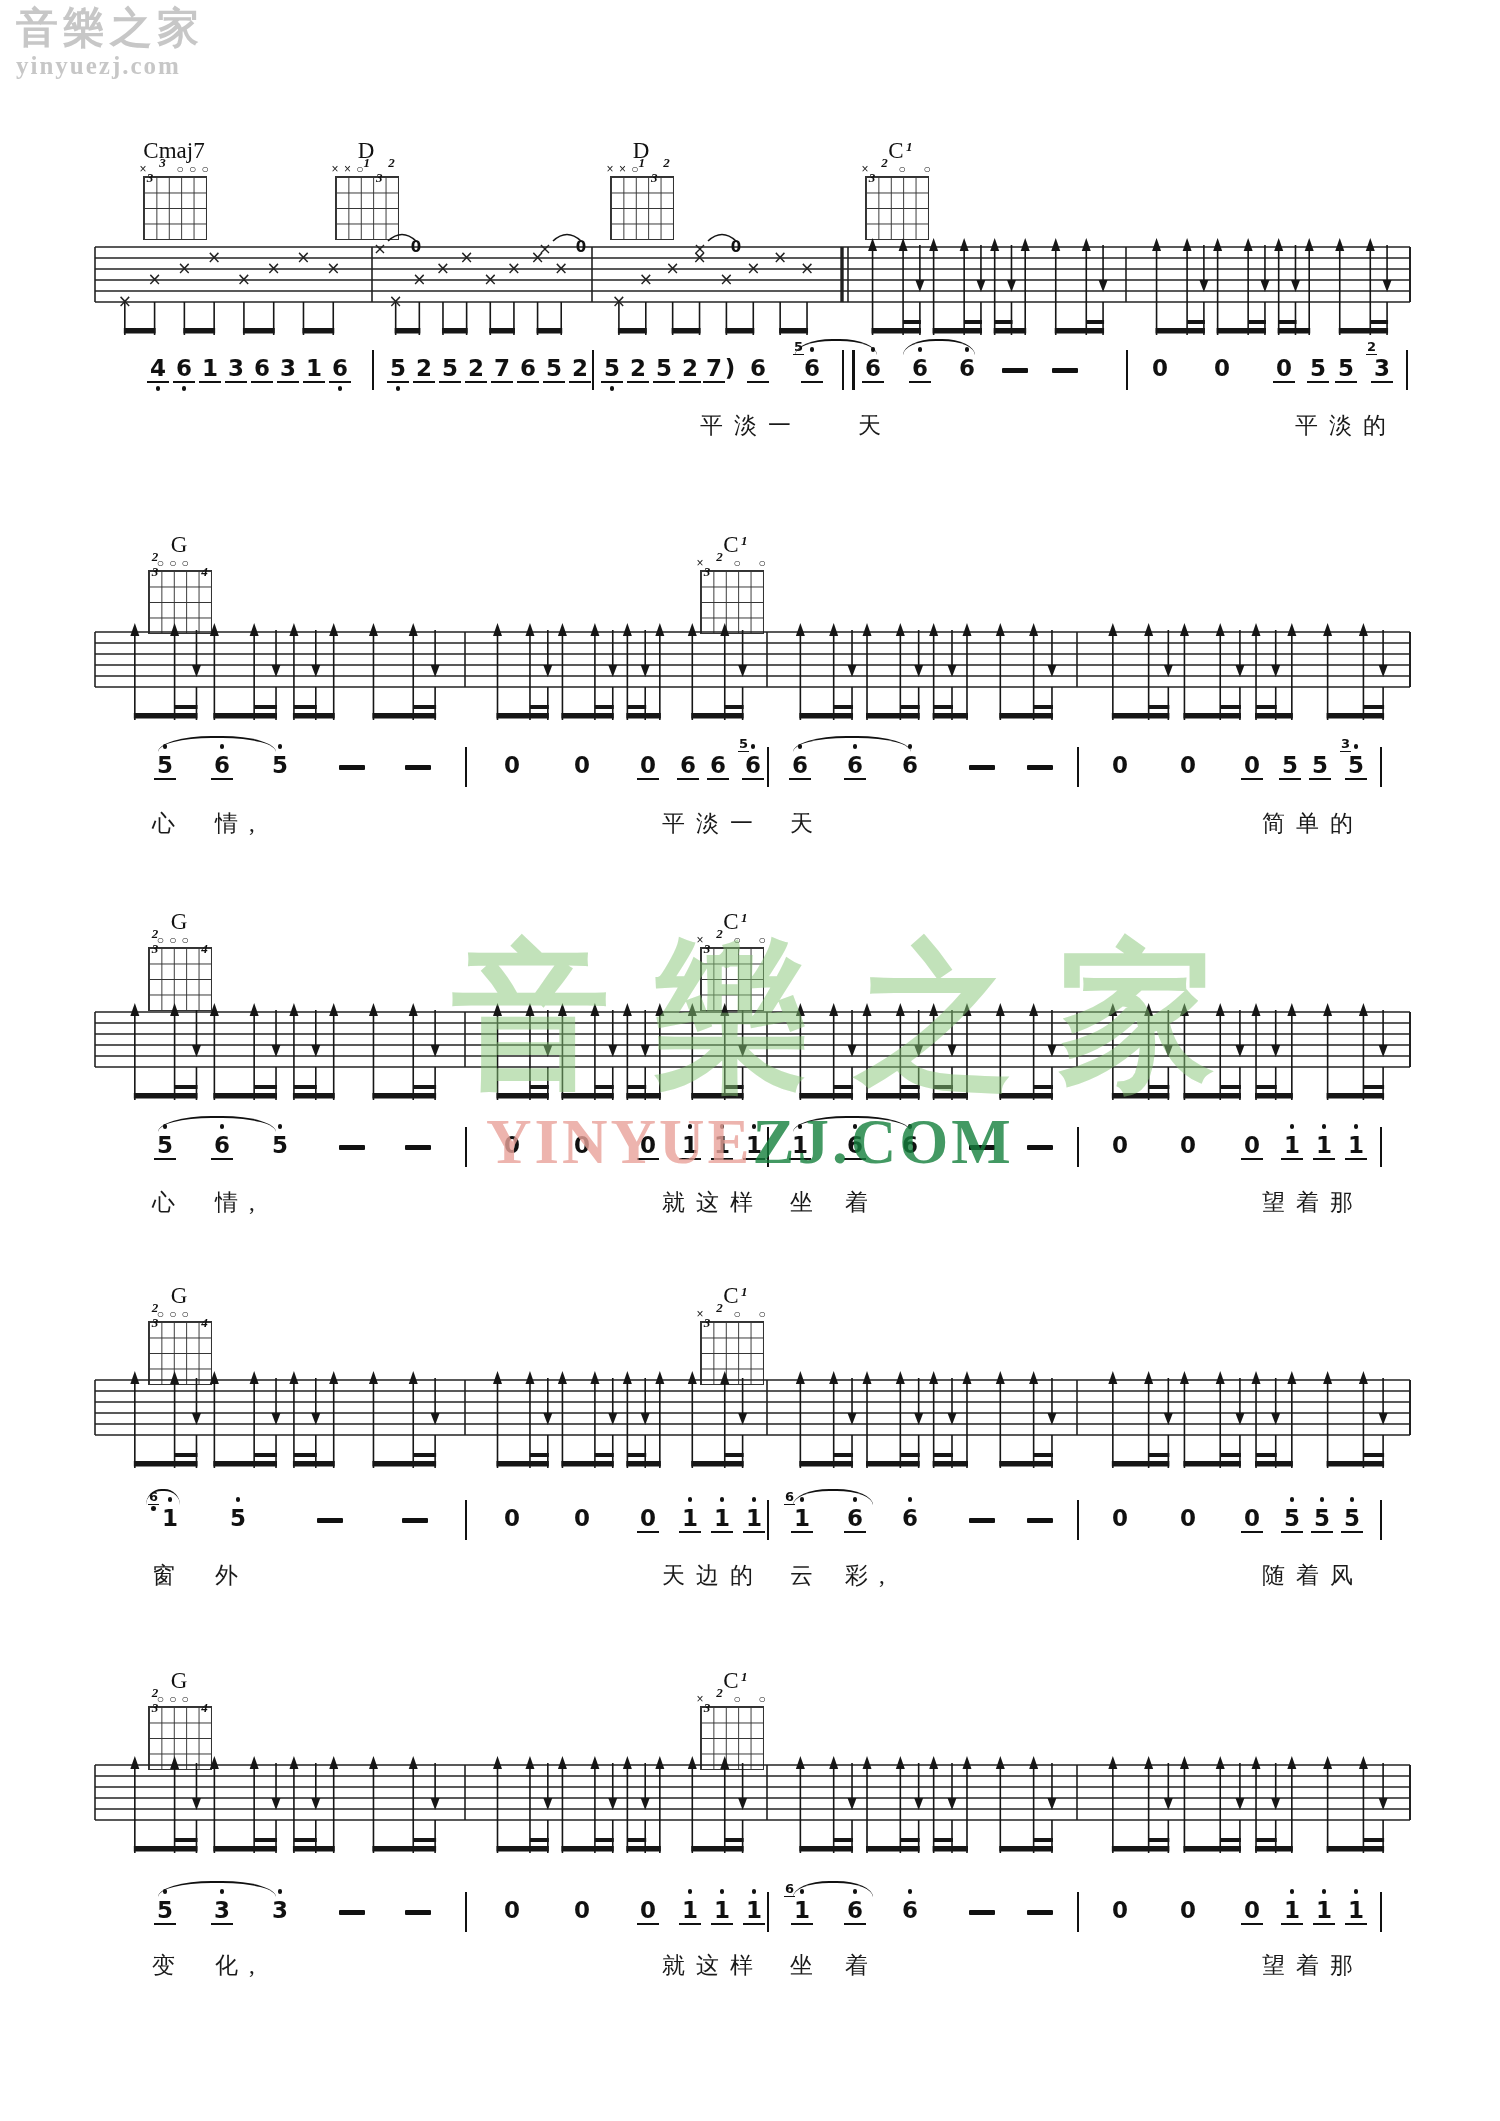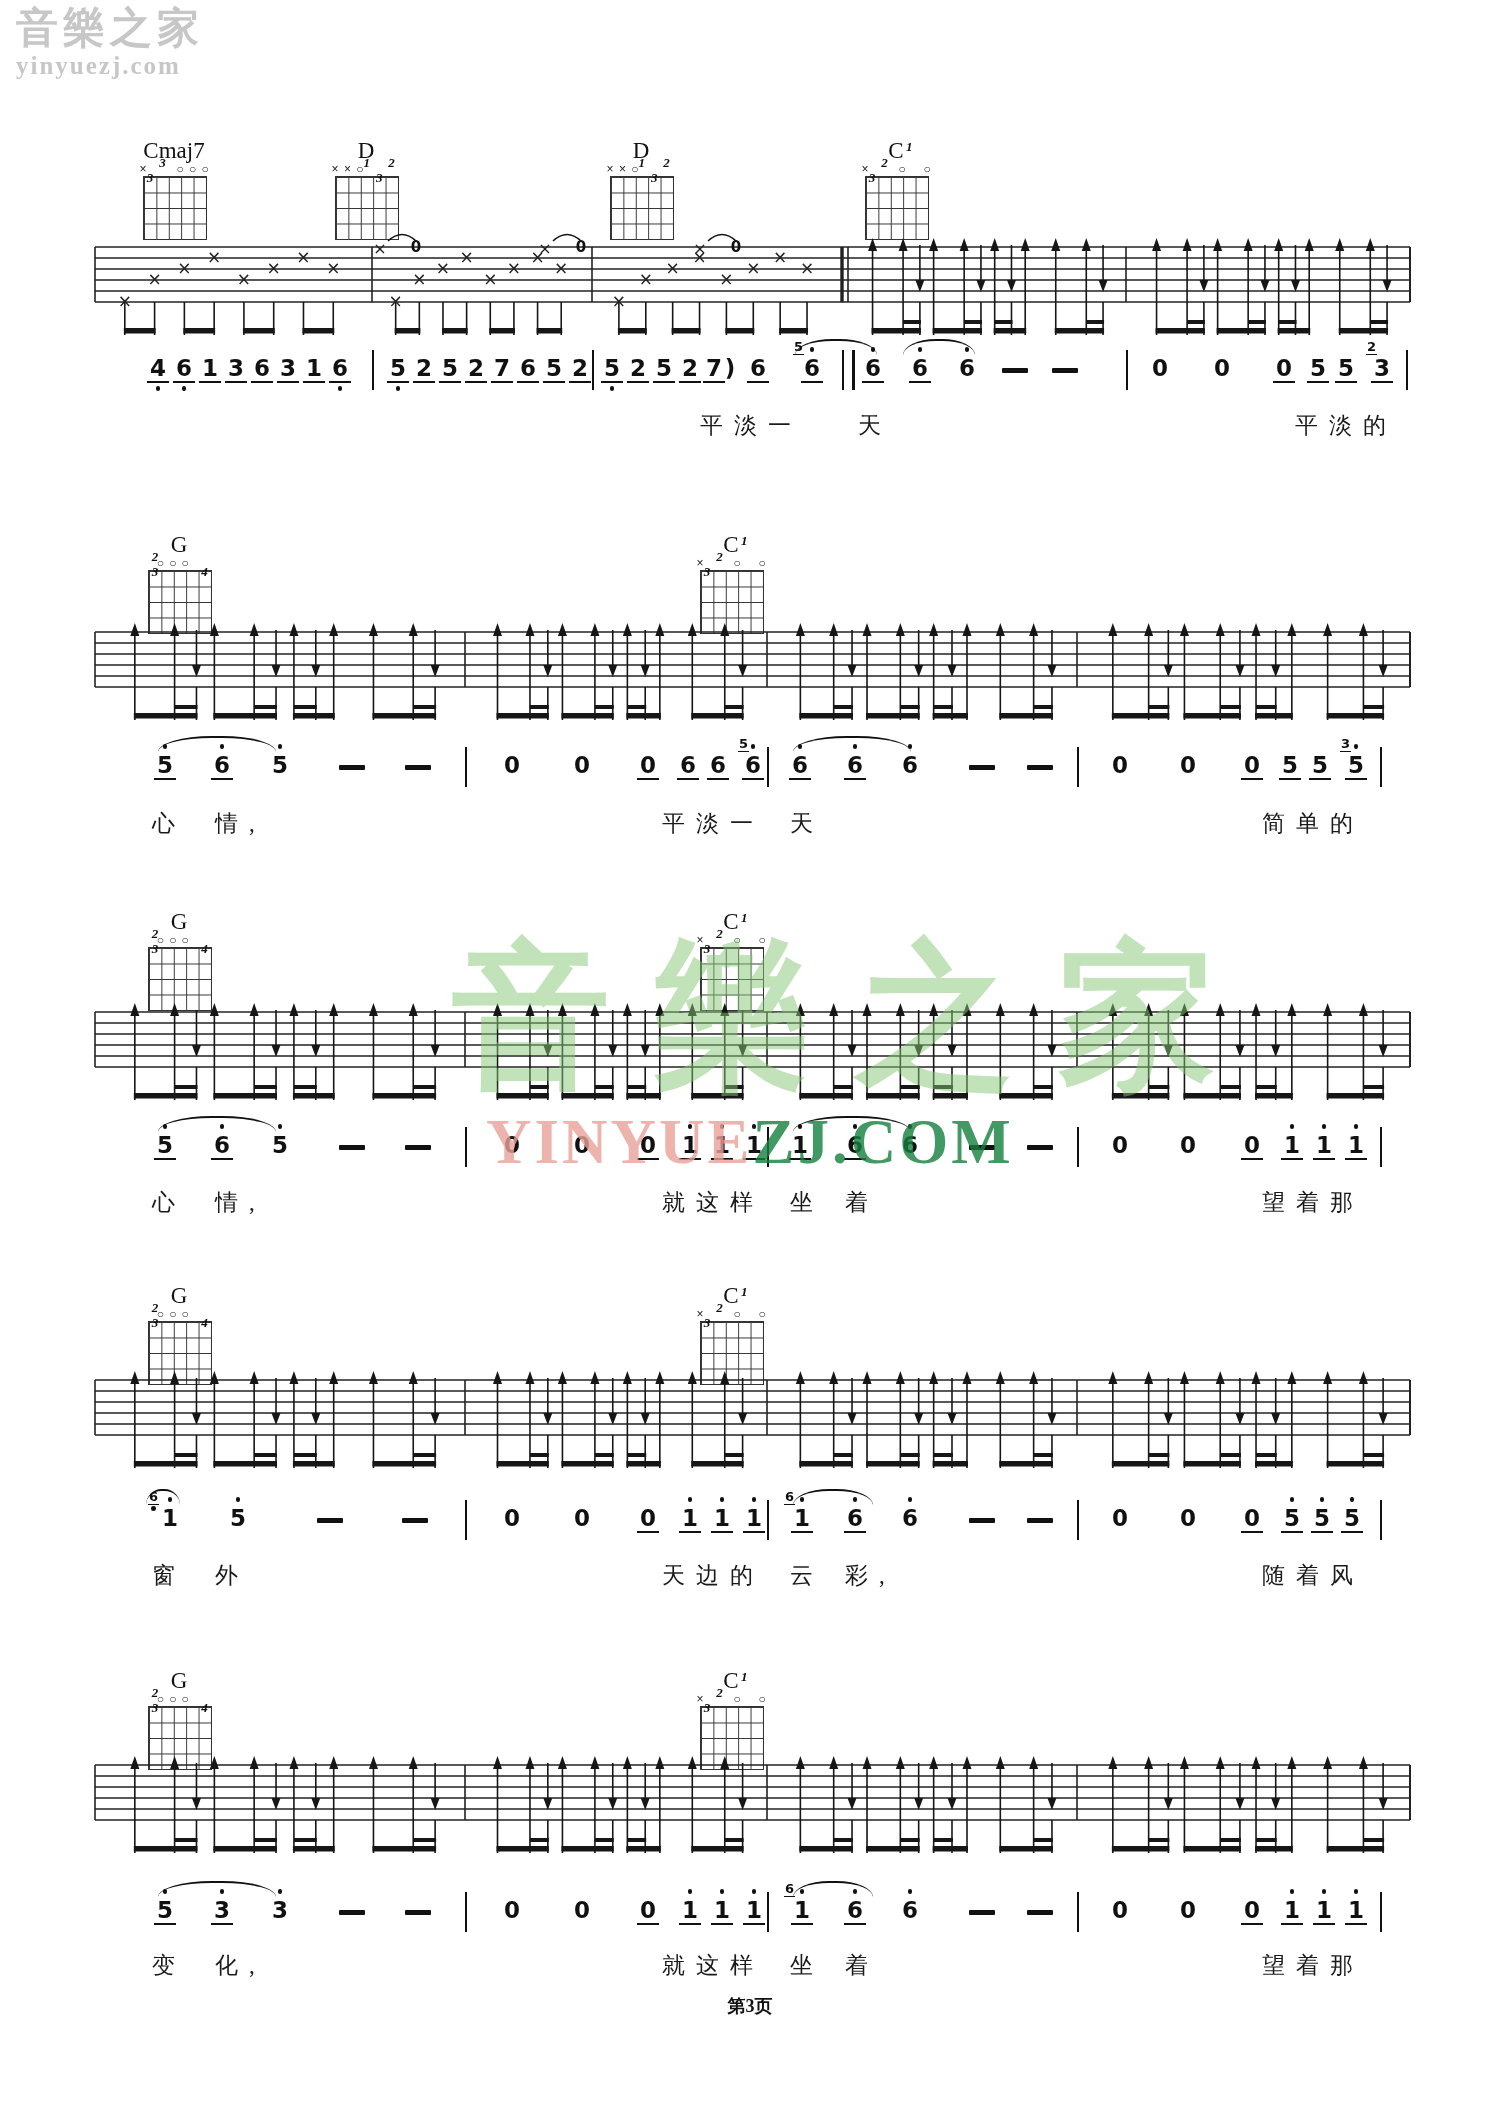--- a/index.html
+++ b/index.html
@@ -1365,14 +1365,13 @@
           <div class="ly" style="left: 790px;">坐</div>
           <div class="ly" style="left: 845px;">着</div>
           <div class="ly" style="left: 1262px;">望着那</div>
         </div>
       </div>
     </div>
 
   <div class="wmcn" style="color: rgba(134, 197, 118, 0.5);">音樂之家</div>
   <div class="wmen"><span style="color: rgb(233, 162, 154);">YINYUE</span><span style="color: #15803d;">ZJ.COM</span></div>
 
-  <div class="pgnum">第3页</div>
 </div>
 
 </body></html>

